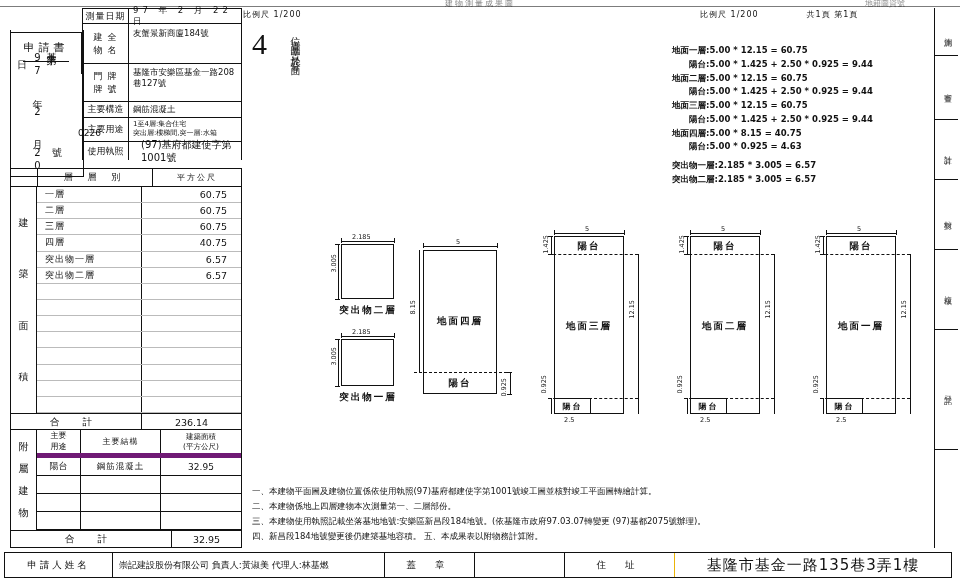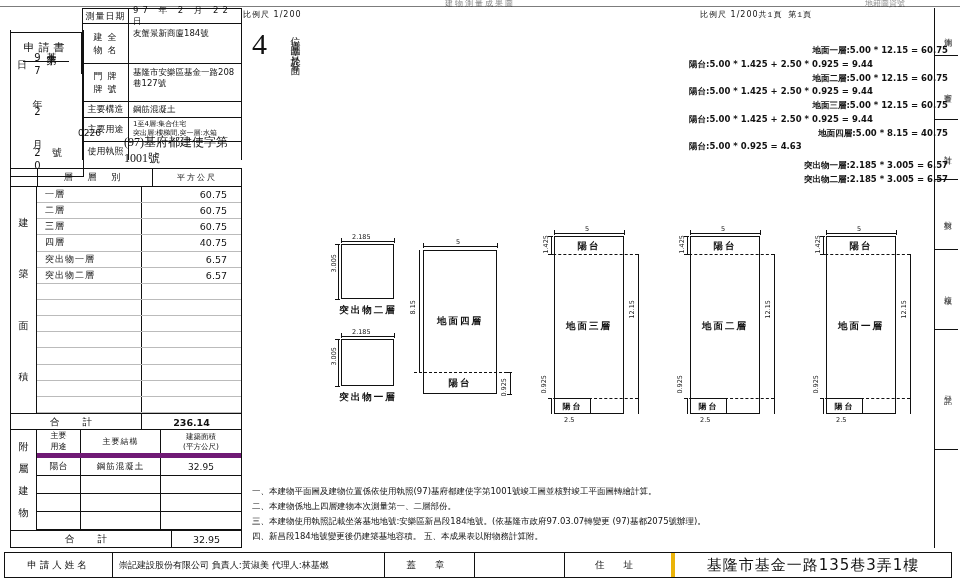--- a/index.html
+++ b/index.html
@@ -53,42 +53,42 @@
   #fr-struct{left:82px;top:102px;width:160px;height:16px;border-left:1px solid #111;border-right:1px solid #111;}
   #fr-struct .rlabel{width:46px;letter-spacing:0;}
   #fr-struct .rval{left:46px;}
 
   #fr-use{left:82px;top:118px;width:160px;height:24px;border-left:1px solid #111;border-right:1px solid #111;}
   #fr-use .rlabel{width:46px;letter-spacing:0;}
   #fr-use .rval{left:46px;align-items:flex-start;padding-top:2px;font-size:7px;line-height:1.3;}
 
   #fr-lic{left:82px;top:142px;width:160px;height:18px;border-left:1px solid #111;border-right:1px solid #111;}
   #fr-lic .rlabel{width:46px;letter-spacing:0;}
-  #fr-lic .rval{left:37px;font-size:12px;font-family:Liberation Serif, serif;}
+  #fr-lic .rval{left:54px;font-size:10px;}
   #at-outer{left:10px;top:168px;width:232px;height:262px;border:1px solid #111;box-sizing:border-box;}
   #at-head{left:11px;top:169px;width:230px;height:18px;border-bottom:1px solid #111;box-sizing:border-box;}
   #at-head .c1{position:absolute;left:0;top:0;width:26px;bottom:0;}
   #at-head .c2{position:absolute;left:26px;top:0;width:116px;bottom:0;border-right:1px solid #111;border-left:1px solid #111;box-sizing:border-box;
                display:flex;align-items:center;justify-content:center;letter-spacing:6px;font-size:9px;}
   #at-head .c3{position:absolute;left:142px;right:0;top:0;bottom:0;display:flex;align-items:center;justify-content:center;letter-spacing:2px;font-size:8px;}
 
   #at-sidelabel{left:11px;top:187px;width:26px;height:226px;border-right:1px solid #111;box-sizing:border-box;
                 display:flex;flex-direction:column;align-items:center;justify-content:space-around;padding:10px 0;}
   #at-sidelabel span{font-size:10px;}
 
   #at-rows{left:37px;top:187px;width:204px;height:226px;}
   .arow{position:absolute;left:0;width:204px;height:16.14px;border-bottom:1px solid #bbb;box-sizing:border-box;}
   .arow .nm{position:absolute;left:0;top:0;bottom:0;width:105px;border-right:1px solid #111;box-sizing:border-box;
             display:flex;align-items:center;padding-left:8px;font-size:9px;letter-spacing:1px;}
   .arow .vl{position:absolute;left:105px;right:0;top:0;bottom:0;display:flex;align-items:center;justify-content:flex-end;padding-right:14px;font-size:9.5px;}
 
   #at-total{left:11px;top:413px;width:230px;height:17px;border-top:1px solid #111;box-sizing:border-box;}
   #at-total .lbl{position:absolute;left:0;top:0;bottom:0;width:131px;border-right:1px solid #111;box-sizing:border-box;
                  display:flex;align-items:center;justify-content:center;letter-spacing:10px;font-size:9.5px;}
-  #at-total .vl{position:absolute;left:131px;right:0;top:0;bottom:0;display:flex;align-items:center;justify-content:center;font-size:9.5px;font-weight:bold;}
+  #at-total .vl{position:absolute;left:131px;right:0;top:0;bottom:0;display:flex;align-items:center;justify-content:center;font-size:9.5px;}
 
   
   #att-outer{left:10px;top:430px;width:232px;height:118px;border:1px solid #111;border-top:0;box-sizing:border-box;}
   #att-side{left:11px;top:430px;width:26px;height:100px;border-right:1px solid #111;box-sizing:border-box;
             display:flex;flex-direction:column;align-items:center;justify-content:space-around;padding:6px 0;}
   #att-side span{font-size:10px;}
   #att-head{left:37px;top:430px;width:204px;height:28px;border-bottom:5px solid #701a75;box-sizing:border-box;}
   #att-head .h1{position:absolute;left:0;top:0;bottom:0;width:44px;border-right:1px solid #111;box-sizing:border-box;
                 display:flex;flex-direction:column;align-items:center;justify-content:center;font-size:8px;line-height:1.3;}
   #att-head .h2{position:absolute;left:44px;top:0;bottom:0;width:80px;border-right:1px solid #111;box-sizing:border-box;
@@ -108,21 +108,21 @@
 
   
   #draw-scale{left:243px;top:8px;width:180px;height:12px;font-size:8px;letter-spacing:1px;}
   #draw-num{left:252px;top:24px;width:40px;height:40px;font-size:30px;font-weight:300;line-height:1;font-family:"Liberation Serif",serif;}
   #draw-vertical-note{left:288px;top:28px;width:20px;height:130px;}
   #draw-vertical-note .vert{font-size:10px;letter-spacing:5px;}
 
   
   #calc-head{left:700px;top:8px;width:240px;height:12px;font-size:8px;letter-spacing:1px;}
   #calc{left:672px;top:44px;width:276px;height:170px;font-size:8.5px;line-height:1.62;font-weight:bold;}
-  .calc-l1{padding-left:0;text-align:right;}
+  .calc-l1{padding-left:0;}
   .calc-l2{padding-left:17px;}
   .calc-gap{height:5px;}
 
   
   .dg{position:absolute;}
   .box{position:absolute;border:1.4px solid #111;box-sizing:border-box;background:#fff;}
   .dash{position:absolute;border-top:1.2px dashed #111;}
   .caption{position:absolute;text-align:center;font-size:9.5px;font-weight:bold;letter-spacing:2px;}
   .roomlbl{position:absolute;font-size:9.5px;font-weight:bold;letter-spacing:2px;text-align:center;}
   .dimtxt{position:absolute;font-size:6.5px;}
@@ -139,21 +139,21 @@
 
   
   #botbar{left:4px;top:552px;width:948px;height:26px;border:1px solid #111;box-sizing:border-box;}
   #bb-l1{position:absolute;left:0;top:0;bottom:0;width:108px;border-right:1px solid #111;box-sizing:border-box;
          display:flex;align-items:center;justify-content:center;letter-spacing:3px;font-size:9.5px;}
   #bb-v1{position:absolute;left:108px;top:0;bottom:0;width:272px;border-right:1px solid #111;box-sizing:border-box;
          display:flex;align-items:center;padding-left:6px;font-size:9px;}
   #bb-l2{position:absolute;left:380px;top:0;bottom:0;width:90px;border-right:1px solid #111;box-sizing:border-box;
          display:flex;align-items:center;justify-content:center;letter-spacing:8px;font-size:9.5px;}
   #bb-gap{position:absolute;left:470px;top:0;bottom:0;width:90px;border-right:1px solid #111;box-sizing:border-box;}
-  #bb-l3{position:absolute;left:560px;top:0;bottom:0;width:110px;border-right:4px solid #eab308;box-sizing:border-box;
+  #bb-l3{position:absolute;left:560px;top:0;bottom:0;width:110px;border-right:1px solid #eab308;box-sizing:border-box;
          display:flex;align-items:center;justify-content:center;letter-spacing:8px;font-size:9.5px;}
   #bb-v3{position:absolute;left:670px;right:0;top:0;bottom:0;display:flex;align-items:center;justify-content:center;font-size:15px;letter-spacing:1px;}
 
   
   #stampcol{left:934px;top:8px;width:24px;height:540px;border-left:1px solid #111;box-sizing:border-box;}
   .stampcell{position:absolute;left:934px;width:24px;border-bottom:1px solid #111;border-left:1px solid #111;
              box-sizing:border-box;display:flex;align-items:center;justify-content:center;}
   .stampcell span{font-size:8px;writing-mode:vertical-rl;letter-spacing:1px;opacity:.8;}
 </style>
 </head>
@@ -319,21 +319,21 @@
   </div>
 
   <div class="abs lft" id="draw-scale">比例尺  1/200</div>
   <div class="abs lft" id="draw-num">4</div>
   <div class="abs" id="draw-vertical-note">
     <div class="vert">位置圖置於背面</div>
   </div>
 
   <div class="abs lft" id="calc-head">
     <span>比例尺  1/200</span>
-    <span style="font-family:Liberation Mono, monospace;">共1頁  第1頁</span>
+    <span style="margin-left:48px;">共1頁  第1頁</span>
   </div>
   <div class="abs" id="calc">
       <div class="calc-l1">地面一層:5.00 * 12.15 = 60.75</div>
       <div class="calc-l2">陽台:5.00 * 1.425 + 2.50 * 0.925 = 9.44</div>
       <div class="calc-l1">地面二層:5.00 * 12.15 = 60.75</div>
       <div class="calc-l2">陽台:5.00 * 1.425 + 2.50 * 0.925 = 9.44</div>
       <div class="calc-l1">地面三層:5.00 * 12.15 = 60.75</div>
       <div class="calc-l2">陽台:5.00 * 1.425 + 2.50 * 0.925 = 9.44</div>
       <div class="calc-l1">地面四層:5.00 * 8.15 = 40.75</div>
       <div class="calc-l2">陽台:5.00 * 0.925 = 4.63</div>

